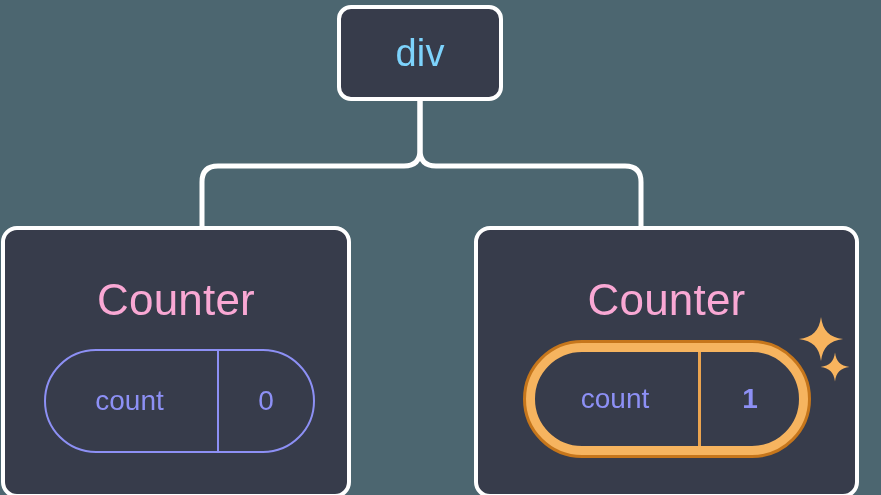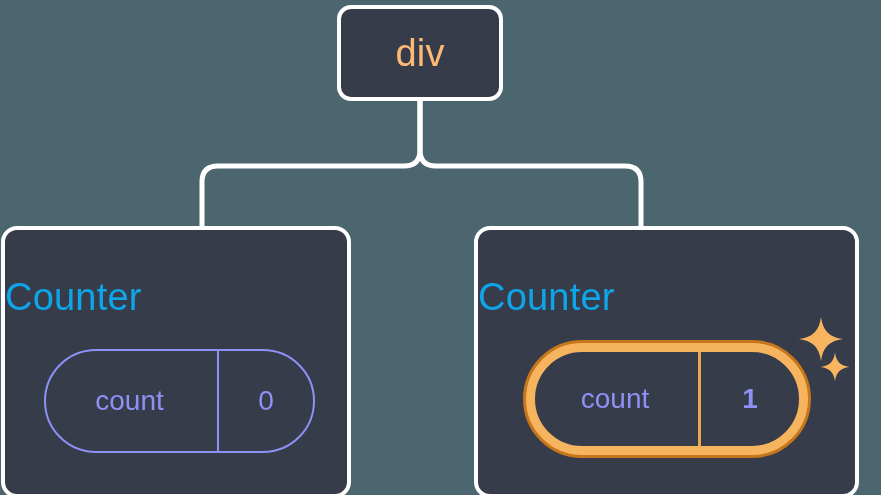--- a/index.html
+++ b/index.html
@@ -40,21 +40,21 @@
     height: 96px;
     background: #373c4b;
     border: 4px solid #ffffff;
     border-radius: 14px;
     box-sizing: border-box;
     display: flex;
     align-items: center;
     justify-content: center;
   }
   .root-label {
-    color: #fdba74;
+    color: #7dd3fc;
     font-size: 38px;
     line-height: 1;
     letter-spacing: 0.2px;
   }
 
   
   .card {
     position: absolute;
     background: #373c4b;
     border: 4px solid #ffffff;
@@ -71,23 +71,23 @@
     left: 474px;
     top: 226px;
     width: 385px;
     height: 272px;
   }
   .card-title {
     position: absolute;
     top: 48px;
     left: 0;
     right: 0;
-    text-align: left;
-    color: #0ea5e9;
-    font-size: 38px;
+    text-align: center;
+    color: #f9a8d4;
+    font-size: 44px;
     line-height: 1;
     letter-spacing: 0.2px;
   }
 
   
   .pill {
     position: absolute;
     display: flex;
     align-items: stretch;
     box-sizing: border-box;

